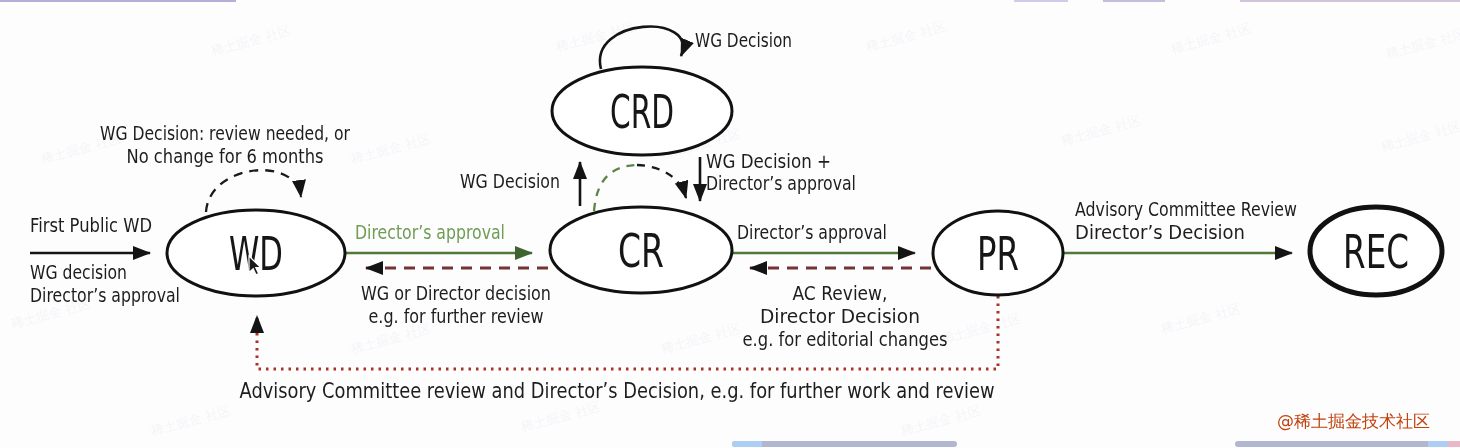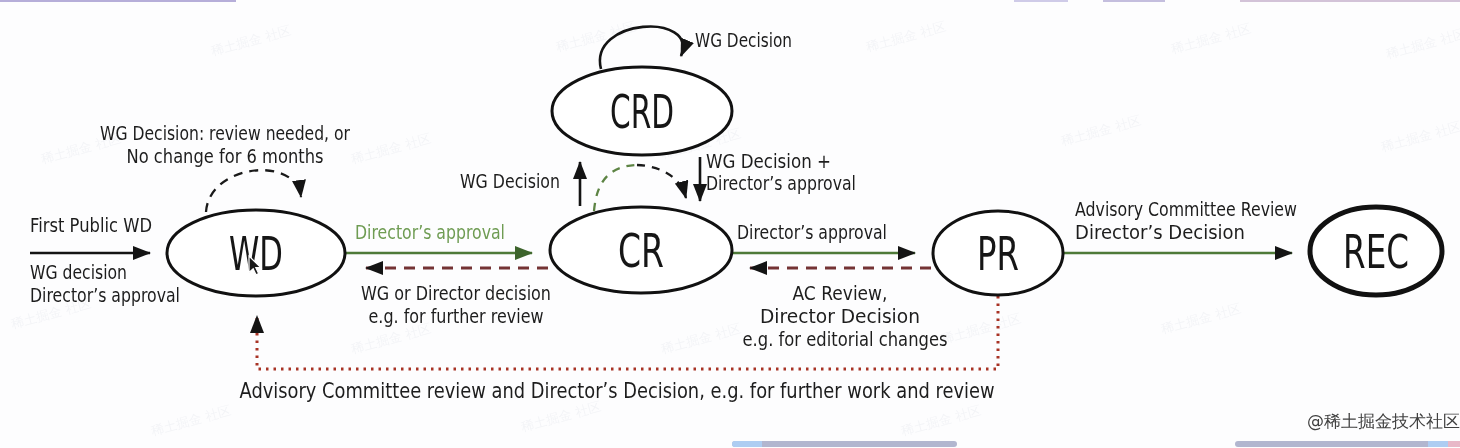--- a/index.html
+++ b/index.html
@@ -9,21 +9,21 @@
   }
   svg{position:absolute;left:0;top:0;}
   .lbl{font-size:19px;fill:#1d1d1d;}
   .lbl-green{font-size:19px;fill:#6f9c53;}
   .node-label{font-size:46px;fill:#161616;}
   .wm-tile{
     position:absolute;color:rgba(110,125,155,0.07);font-size:13px;
     transform:rotate(-15deg);white-space:nowrap;pointer-events:none;
   }
   .wm-badge{
-    position:absolute;right:0;top:410px;color:#404040;font-size:17px;white-space:nowrap;
+    position:absolute;right:30px;top:410px;color:#c2410c;font-size:17px;white-space:nowrap;
   }
   .topseg{position:absolute;top:0;height:2px;}
   .botbar{position:absolute;top:441px;height:6px;border-radius:3px;background:#b2b6cf;}
   .botbar .blue{position:absolute;left:0;top:0;height:6px;border-radius:3px 0 0 3px;background:#aecdf2;}
 </style>
 </head>
 <body>
 
 <div id="stage">
 

